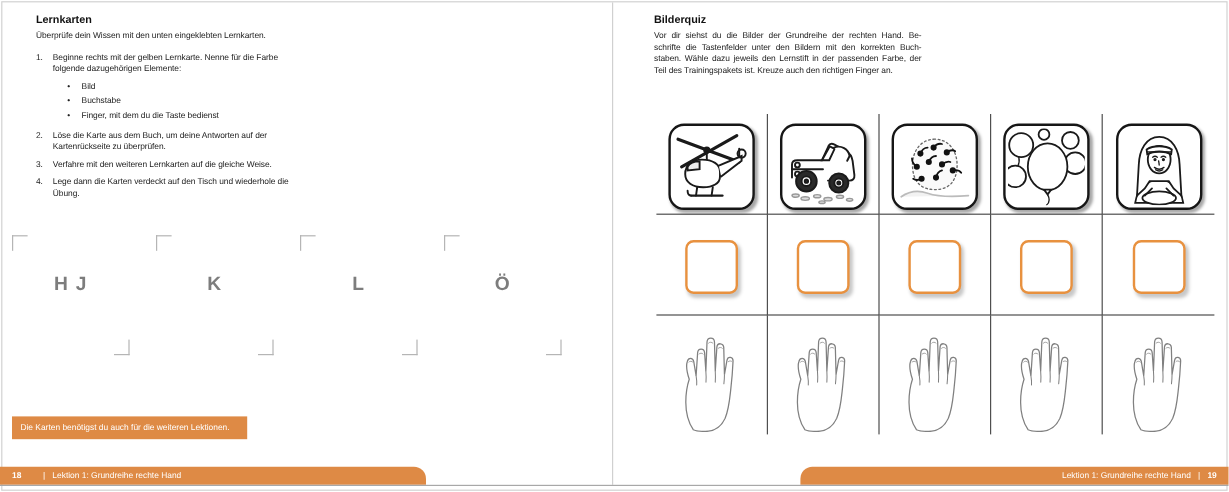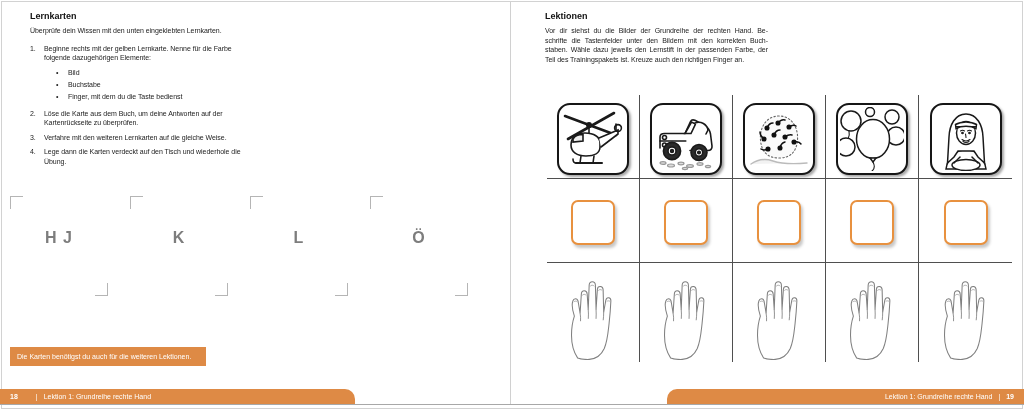--- a/index.html
+++ b/index.html
@@ -128,21 +128,21 @@
 
   <div class="note-box">Die Karten benötigst du auch für die weiteren Lektionen.</div>
 
   <div class="footer footer-left">
     <span class="pg">18</span>
     <span class="sep">|</span>
     <span>Lektion 1: Grundreihe rechte Hand</span>
   </div>
 
   <div class="rp-content">
-    <div class="page-title">Lektionen</div>
+    <div class="page-title">Bilderquiz</div>
     <div class="jline">Vor dir siehst du die Bilder der Grundreihe der rechten Hand. Be-</div>
     <div class="jline">schrifte die Tastenfelder unter den Bildern mit den korrekten Buch-</div>
     <div class="jline">staben. Wähle dazu jeweils den Lernstift in der passenden Farbe, der</div>
     <div class="jline last">Teil des Trainingspakets ist. Kreuze auch den richtigen Finger an.</div>
   </div>
 
   <div class="quiz-grid">
 
     <div class="qc vline hline">
       <div class="tile">

